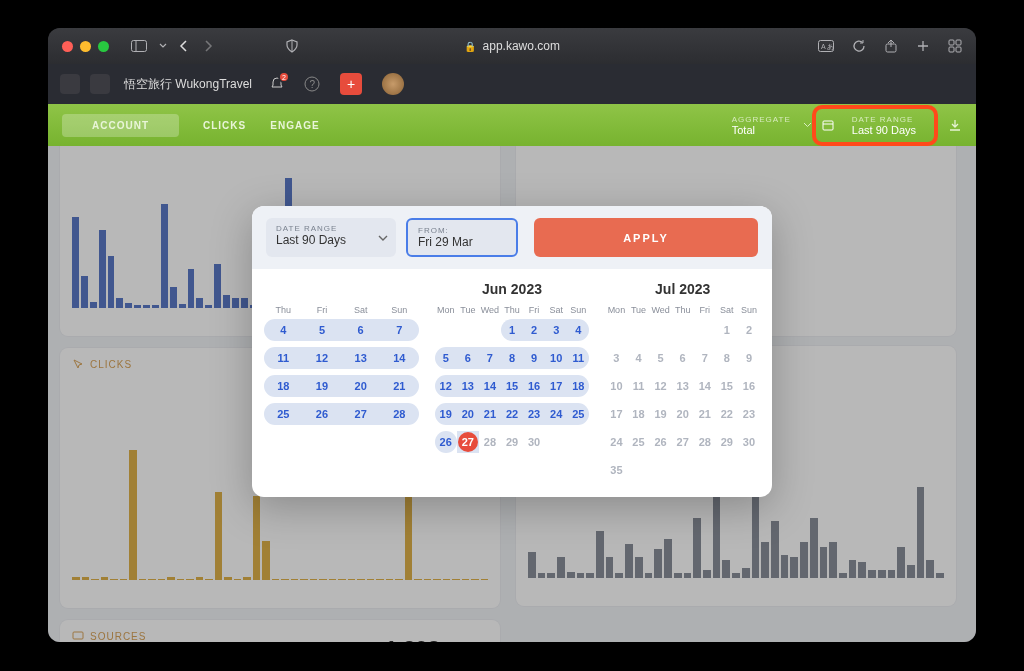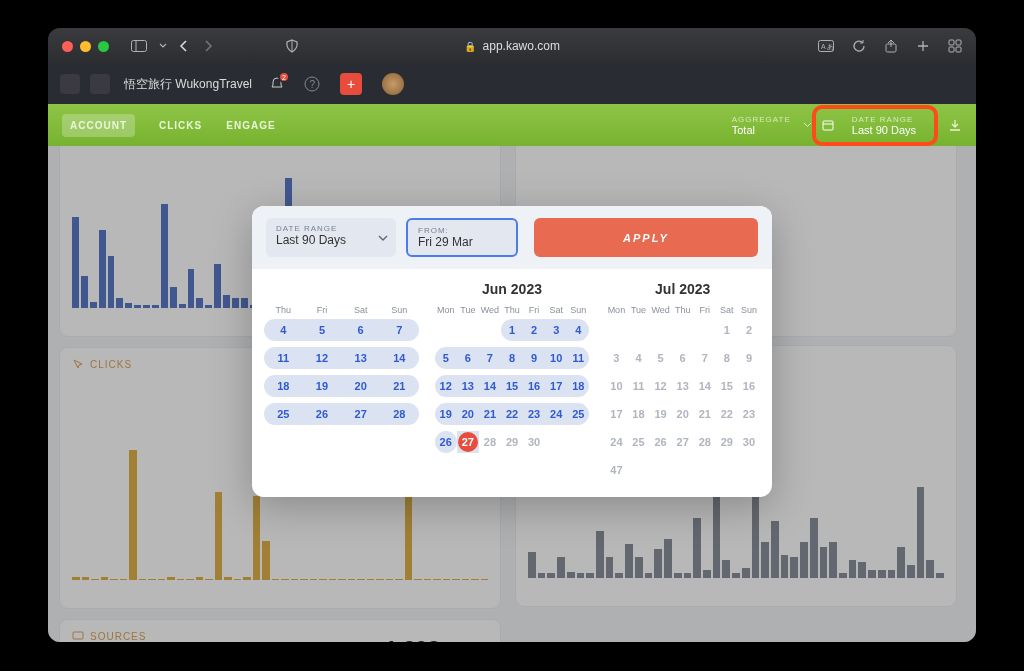--- a/index.html
+++ b/index.html
@@ -29,21 +29,21 @@
   .report-sel svg{margin-right:6px;}
   .report-sel .chev-d{position:absolute; right:10px;}
   .search{ margin-left:auto; background:#202126; border-radius:6px; height:28px; width:140px; display:flex; align-items:center; padding:0 10px; color:#888; font-size:12px; gap:6px;}
   .help-ico{ margin-left:10px; color:#999;}
   .plus-btn{ margin-left:10px; width:22px;height:22px;background:#e74c3c; color:#fff; display:flex;align-items:center;justify-content:center;border-radius:4px; font-size:14px;}
   .avatar{ margin-left:10px; width:22px;height:22px;border-radius:50%; background:radial-gradient(circle,#c79b6a,#8a6235);}
 
   
   .toolbar{ height:42px; background:linear-gradient(#8fc447,#77b32f); display:flex; align-items:center; padding:0 14px; gap:24px; color:#fff; font-size:10px;}
   .tab-btn{ letter-spacing:1px; font-weight:600; color:#e9f5d8; }
-  .tab-btn.active{ background:rgba(255,255,255,0.25); padding:6px 8px; border-radius:4px;}
+  .tab-btn.active{ background:rgba(255,255,255,0.25); padding:6px 30px; border-radius:4px;}
   .toolbar .right{ margin-left:auto; display:flex; align-items:center; gap:0; }
   .tcell{ padding:4px 12px; display:flex; flex-direction:column; color:#e6f3d4;}
   .tcell .lbl{ font-size:8px; letter-spacing:1px; opacity:0.85;}
   .tcell .val{ font-size:11px; color:#fff; display:flex; align-items:center; gap:6px;}
   .tcell-wrap{display:flex; align-items:center;}
   .tcell-wrap .chev-d{color:#d9efc0;}
   .highlight{ border:4px solid #ff4a1a; border-radius:10px; padding:2px 6px;}
   .dl-ico{margin-left:10px;color:#e6f3d4;}
 
   
@@ -67,21 +67,21 @@
 
   
   .popover{ position:absolute; z-index:10; left:50%; top:60px; transform:translateX(-50%); width:520px; background:#fff; border-radius:12px; box-shadow:0 10px 40px rgba(0,0,0,0.25); overflow:hidden;}
   .pop-head{ background:#eef1f6; padding:12px 14px; display:flex; gap:10px; align-items:stretch;}
   .dr-sel{ background:#e3e7ef; border-radius:6px; padding:6px 28px 6px 10px; position:relative; flex:0 0 130px;}
   .dr-sel .chev-d{position:absolute; right:8px; top:50%; transform:translateY(-50%); color:#666;}
   .dr-label{font-size:8px; letter-spacing:1px; color:#7a828f;}
   .dr-val{font-size:12px; color:#333; font-weight:500;}
   .date-field{ background:#e3e7ef; border-radius:6px; padding:6px 10px; flex:0 0 112px;}
   .date-field.from{ border:2px solid #4a7de8;}
-  .apply-btn{ flex:1; margin-left:6px; background:#e86b51; color:#fff; border:none; border-radius:6px; font-size:11px; letter-spacing:2px; font-weight:700; cursor:pointer;font-style:italic;}
+  .apply-btn{ flex:1; margin-left:6px; background:#e86b51; color:#fff; border:none; border-radius:6px; font-size:11px; letter-spacing:2px; font-weight:700; cursor:pointer;}
 
   .cal-body{ display:flex; padding:12px 4px 16px;}
   .cal-col{ flex:1; padding:0 8px;}
   .cal-title{ text-align:center; font-size:14px; font-weight:600; color:#333; margin-bottom:8px;}
   .dow-row{ display:grid; grid-template-columns:repeat(7,1fr); text-align:center; font-size:9px; color:#8a8f9a; margin-bottom:4px;}
   .days{ display:grid; grid-template-columns:repeat(7,1fr); row-gap:6px;}
   .day{ height:22px; display:flex; align-items:center; justify-content:center; font-size:11px; font-weight:600; color:#b0b5bf;}
   .cal-col.left .dow-row{grid-template-columns:repeat(4,1fr);}
   .cal-col.left .days{grid-template-columns:repeat(4,1fr);}
   .day.in{ background:#dbe3f2; color:#2f5bd0;}
@@ -531,20 +531,20 @@
               <div class="day ">21</div>
               <div class="day ">22</div>
               <div class="day ">23</div>
               <div class="day ">24</div>
               <div class="day ">25</div>
               <div class="day ">26</div>
               <div class="day ">27</div>
               <div class="day ">28</div>
               <div class="day ">29</div>
               <div class="day ">30</div>
-              <div class="day ">47</div>
+              <div class="day ">35</div>
             </div>
         </div>
       </div>
     </div>
   </div>
 
 </div>
 
 </body></html>

